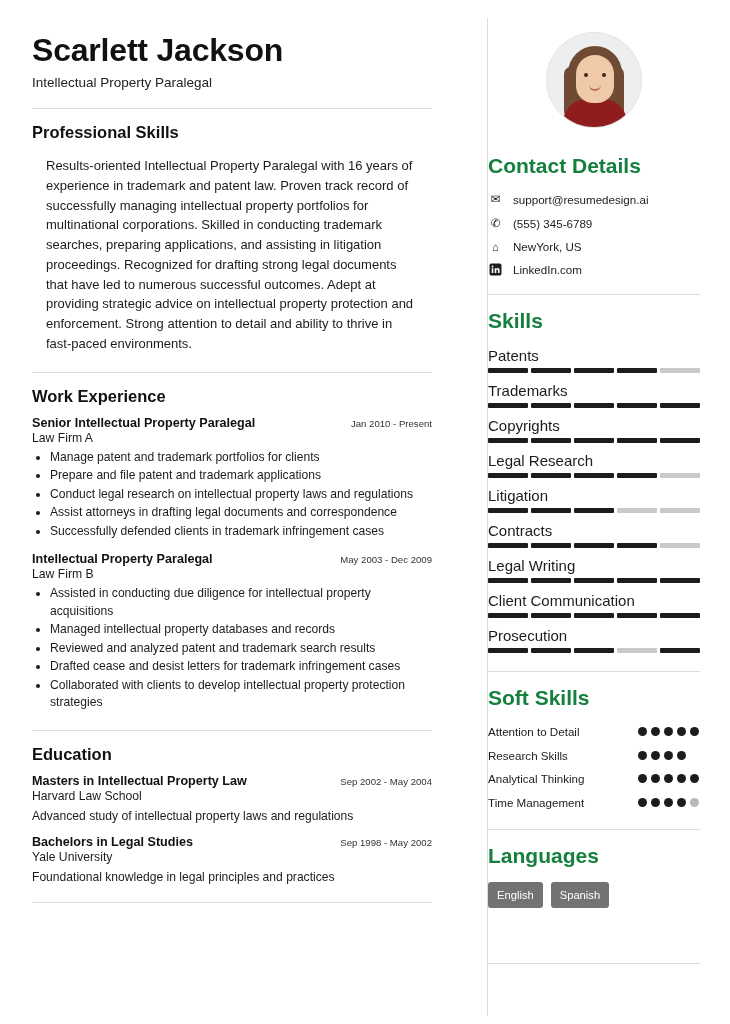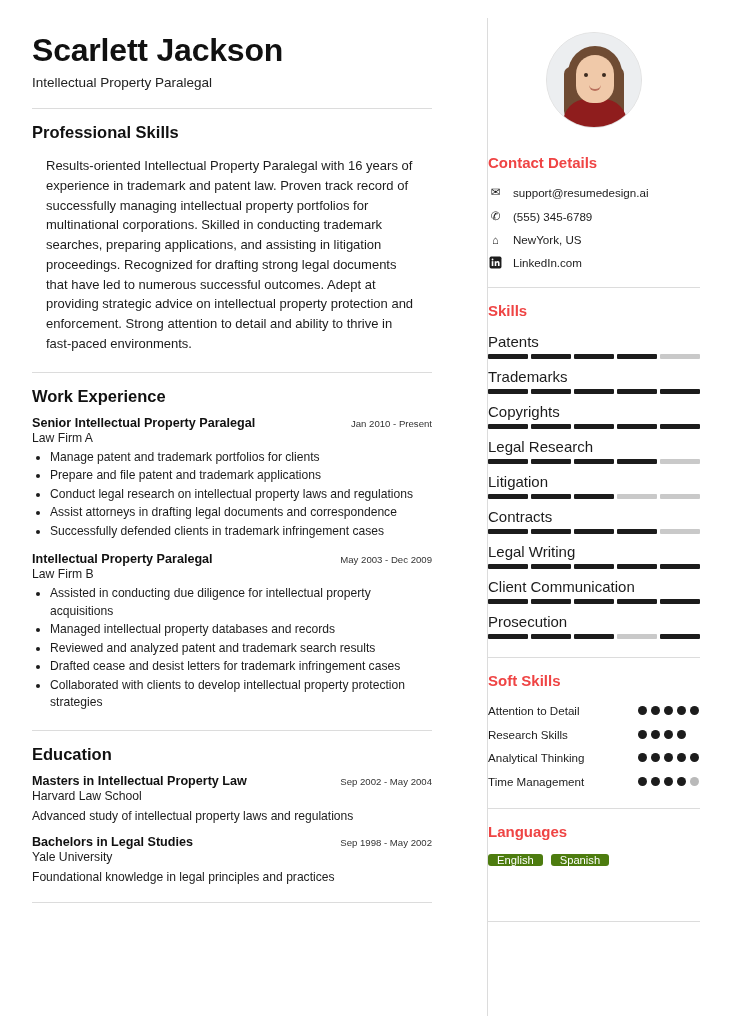--- a/index.html
+++ b/index.html
@@ -133,24 +133,24 @@
   .av-eye-l { position:absolute; left:37px; top:40px; width:4px; height:4px; background:#3b2b20; border-radius:50%; }
   .av-eye-r { position:absolute; left:55px; top:40px; width:4px; height:4px; background:#3b2b20; border-radius:50%; }
   .av-smile { position:absolute; left:42px; top:52px; width:12px; height:6px; border-bottom:2px solid #b9705c; border-radius:0 0 10px 10px; }
   .av-body {
     position: absolute; left: 16px; bottom: -6px; width: 64px; height: 34px;
     background: #8f1d1d; border-radius: 24px 24px 0 0;
   }
   .av-neck { position:absolute; left:41px; top:64px; width:14px; height:12px; background:#e8bd9a; }
 
   .r-title {
-    font-size: 15px;
+    font-size: 21px;
     font-weight: bold;
     margin: 0 0 14px 0;
-    color: #ef4444;
+    color: #15803d;
   }
   .contact-row {
     display: flex;
     align-items: center;
     gap: 10px;
     margin-bottom: 10px;
     font-size: 11.6px;
     color: #1c1c1c;
   }
   .c-ico {
@@ -196,24 +196,24 @@
     flex-wrap: wrap;
     gap: 4px;
     justify-content: flex-start;
     padding-top: 3px;
   }
   .dot { width: 9px; height: 9px; border-radius: 50%; background: #1c1c1c; }
   .dot.off { background: #b9b9b9; }
 
   .lang-row { display: flex; gap: 8px; flex-wrap: wrap; }
   .lang {
-    background: #4d7c0f;
+    background: #737373;
     color: #fff;
     font-size: 11.2px;
-    padding: 0 9px;
+    padding: 7px 9px;
     border-radius: 3px;
   }
   .bottom-hr {
     border-top: 1px solid #dcdcdc;
     margin-top: 55px;
   }
 </style>
 </head>
 <body>
 

